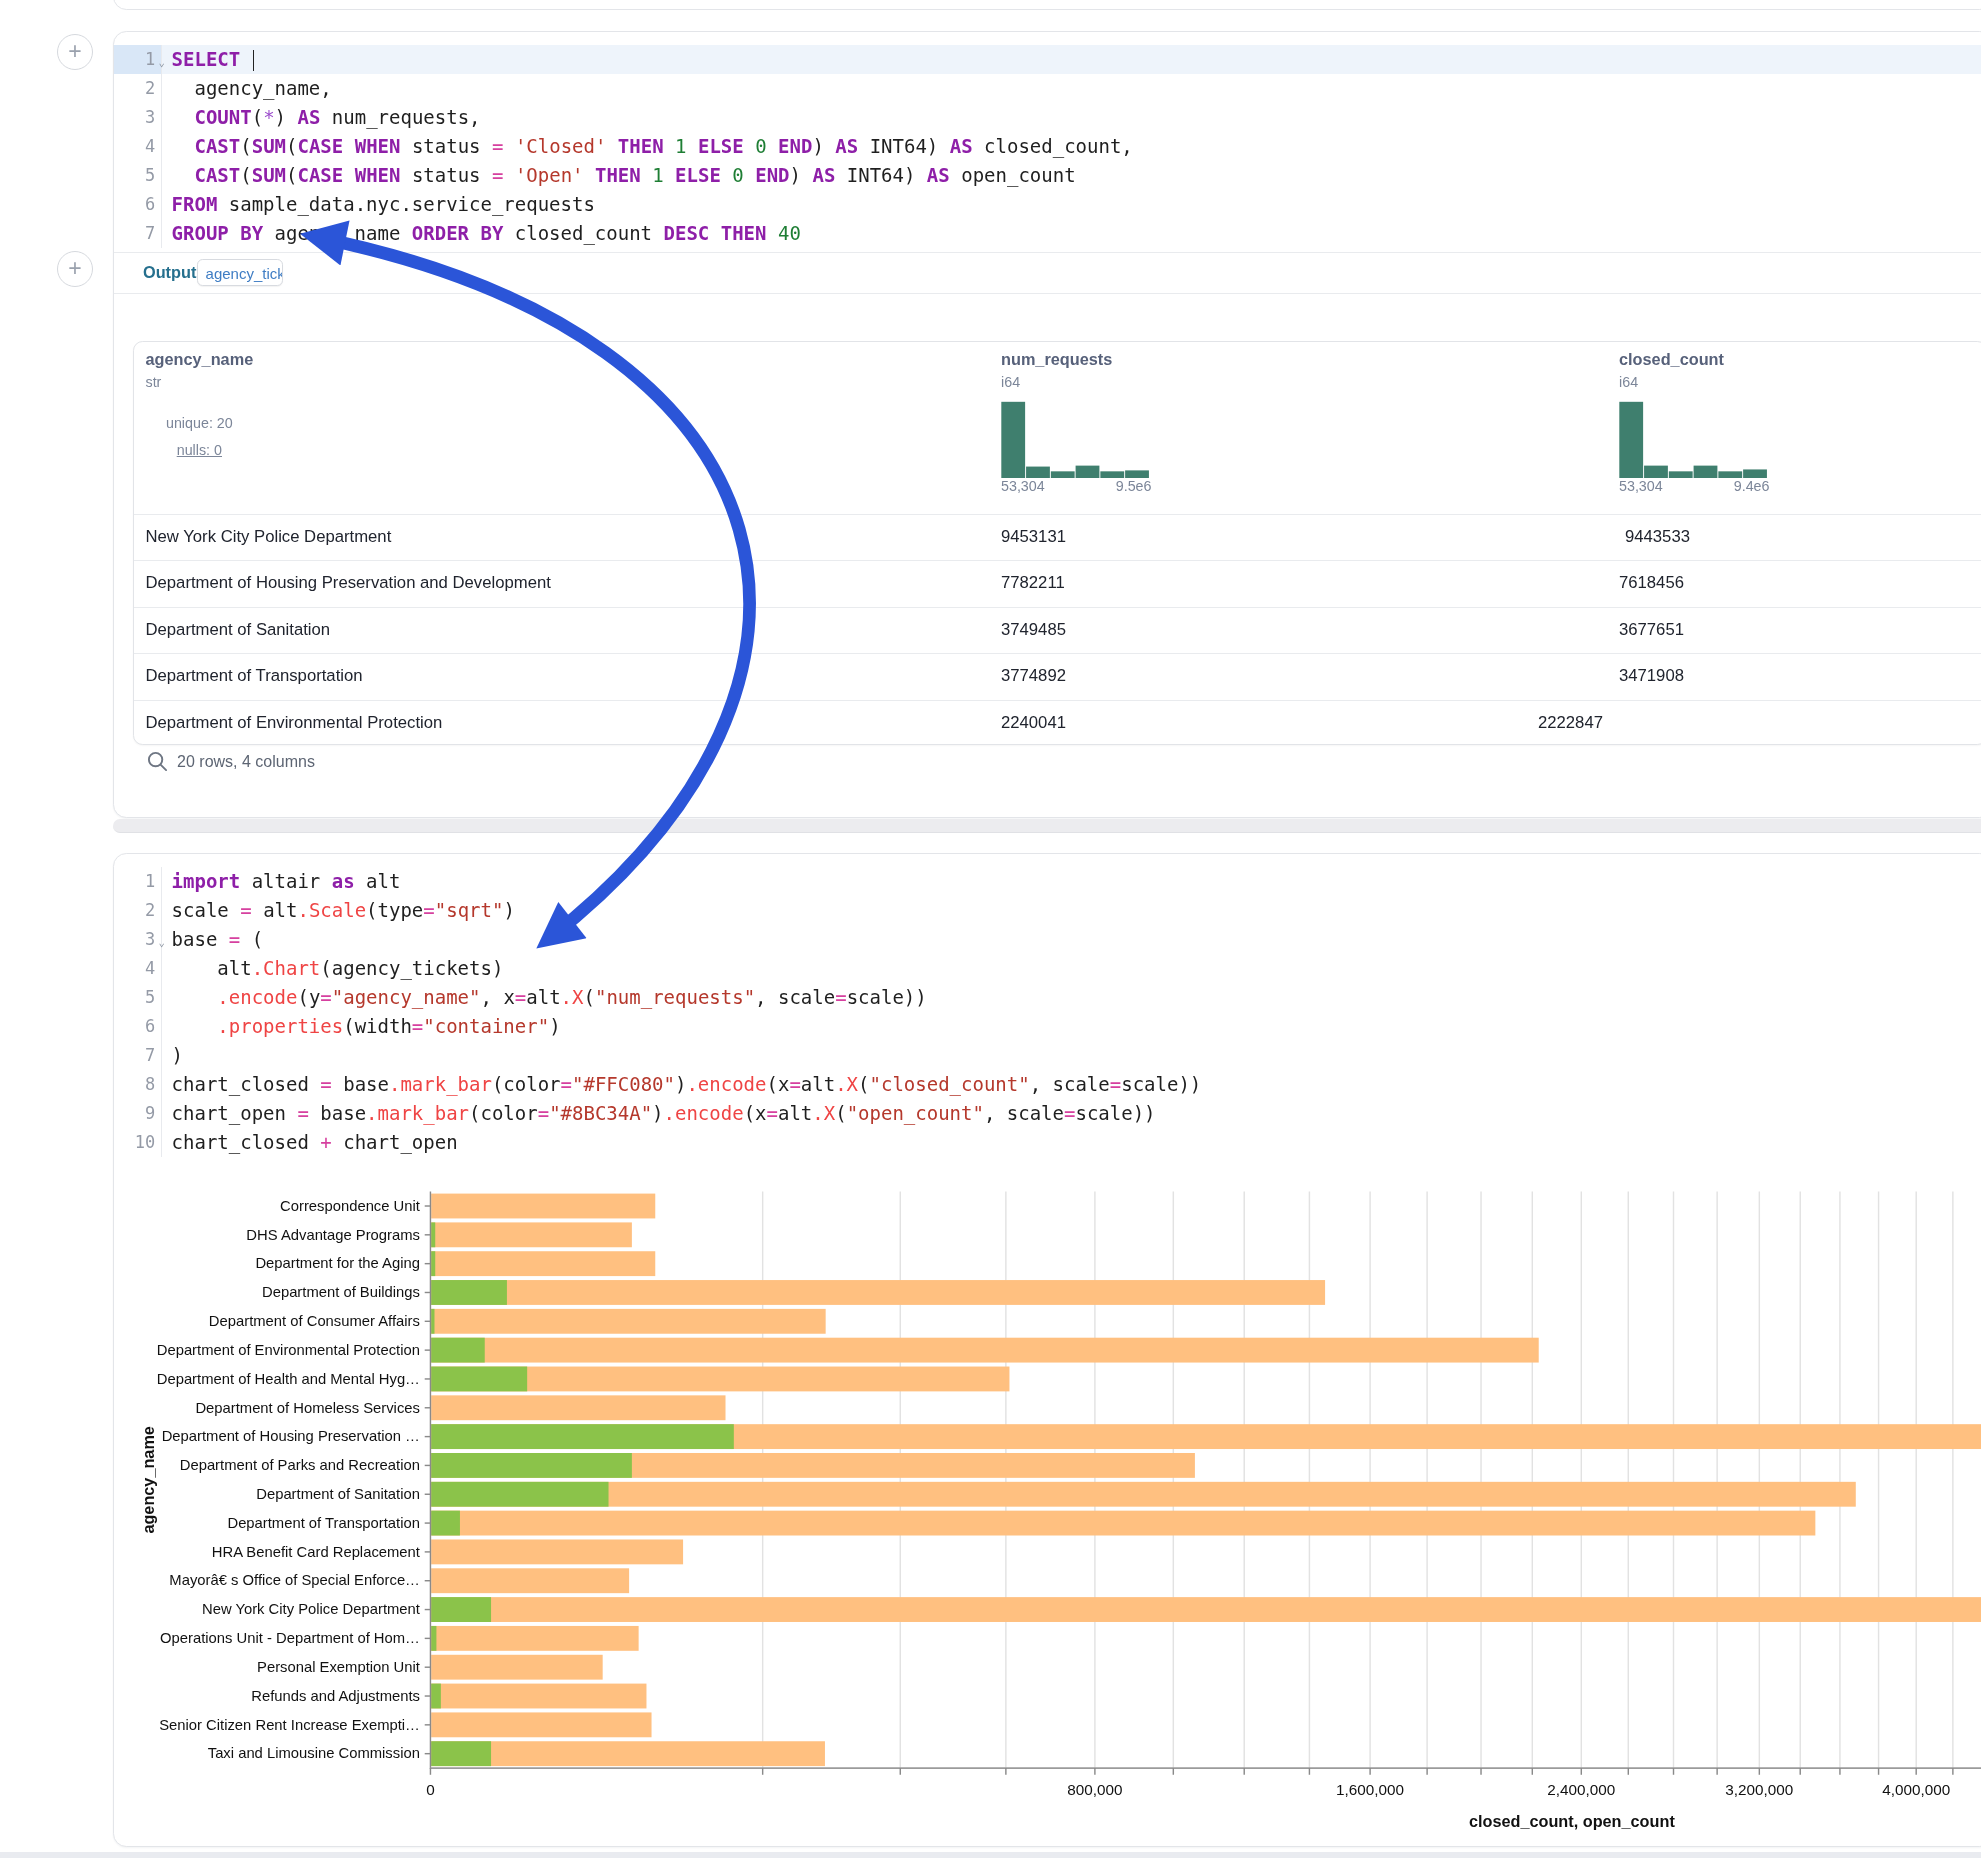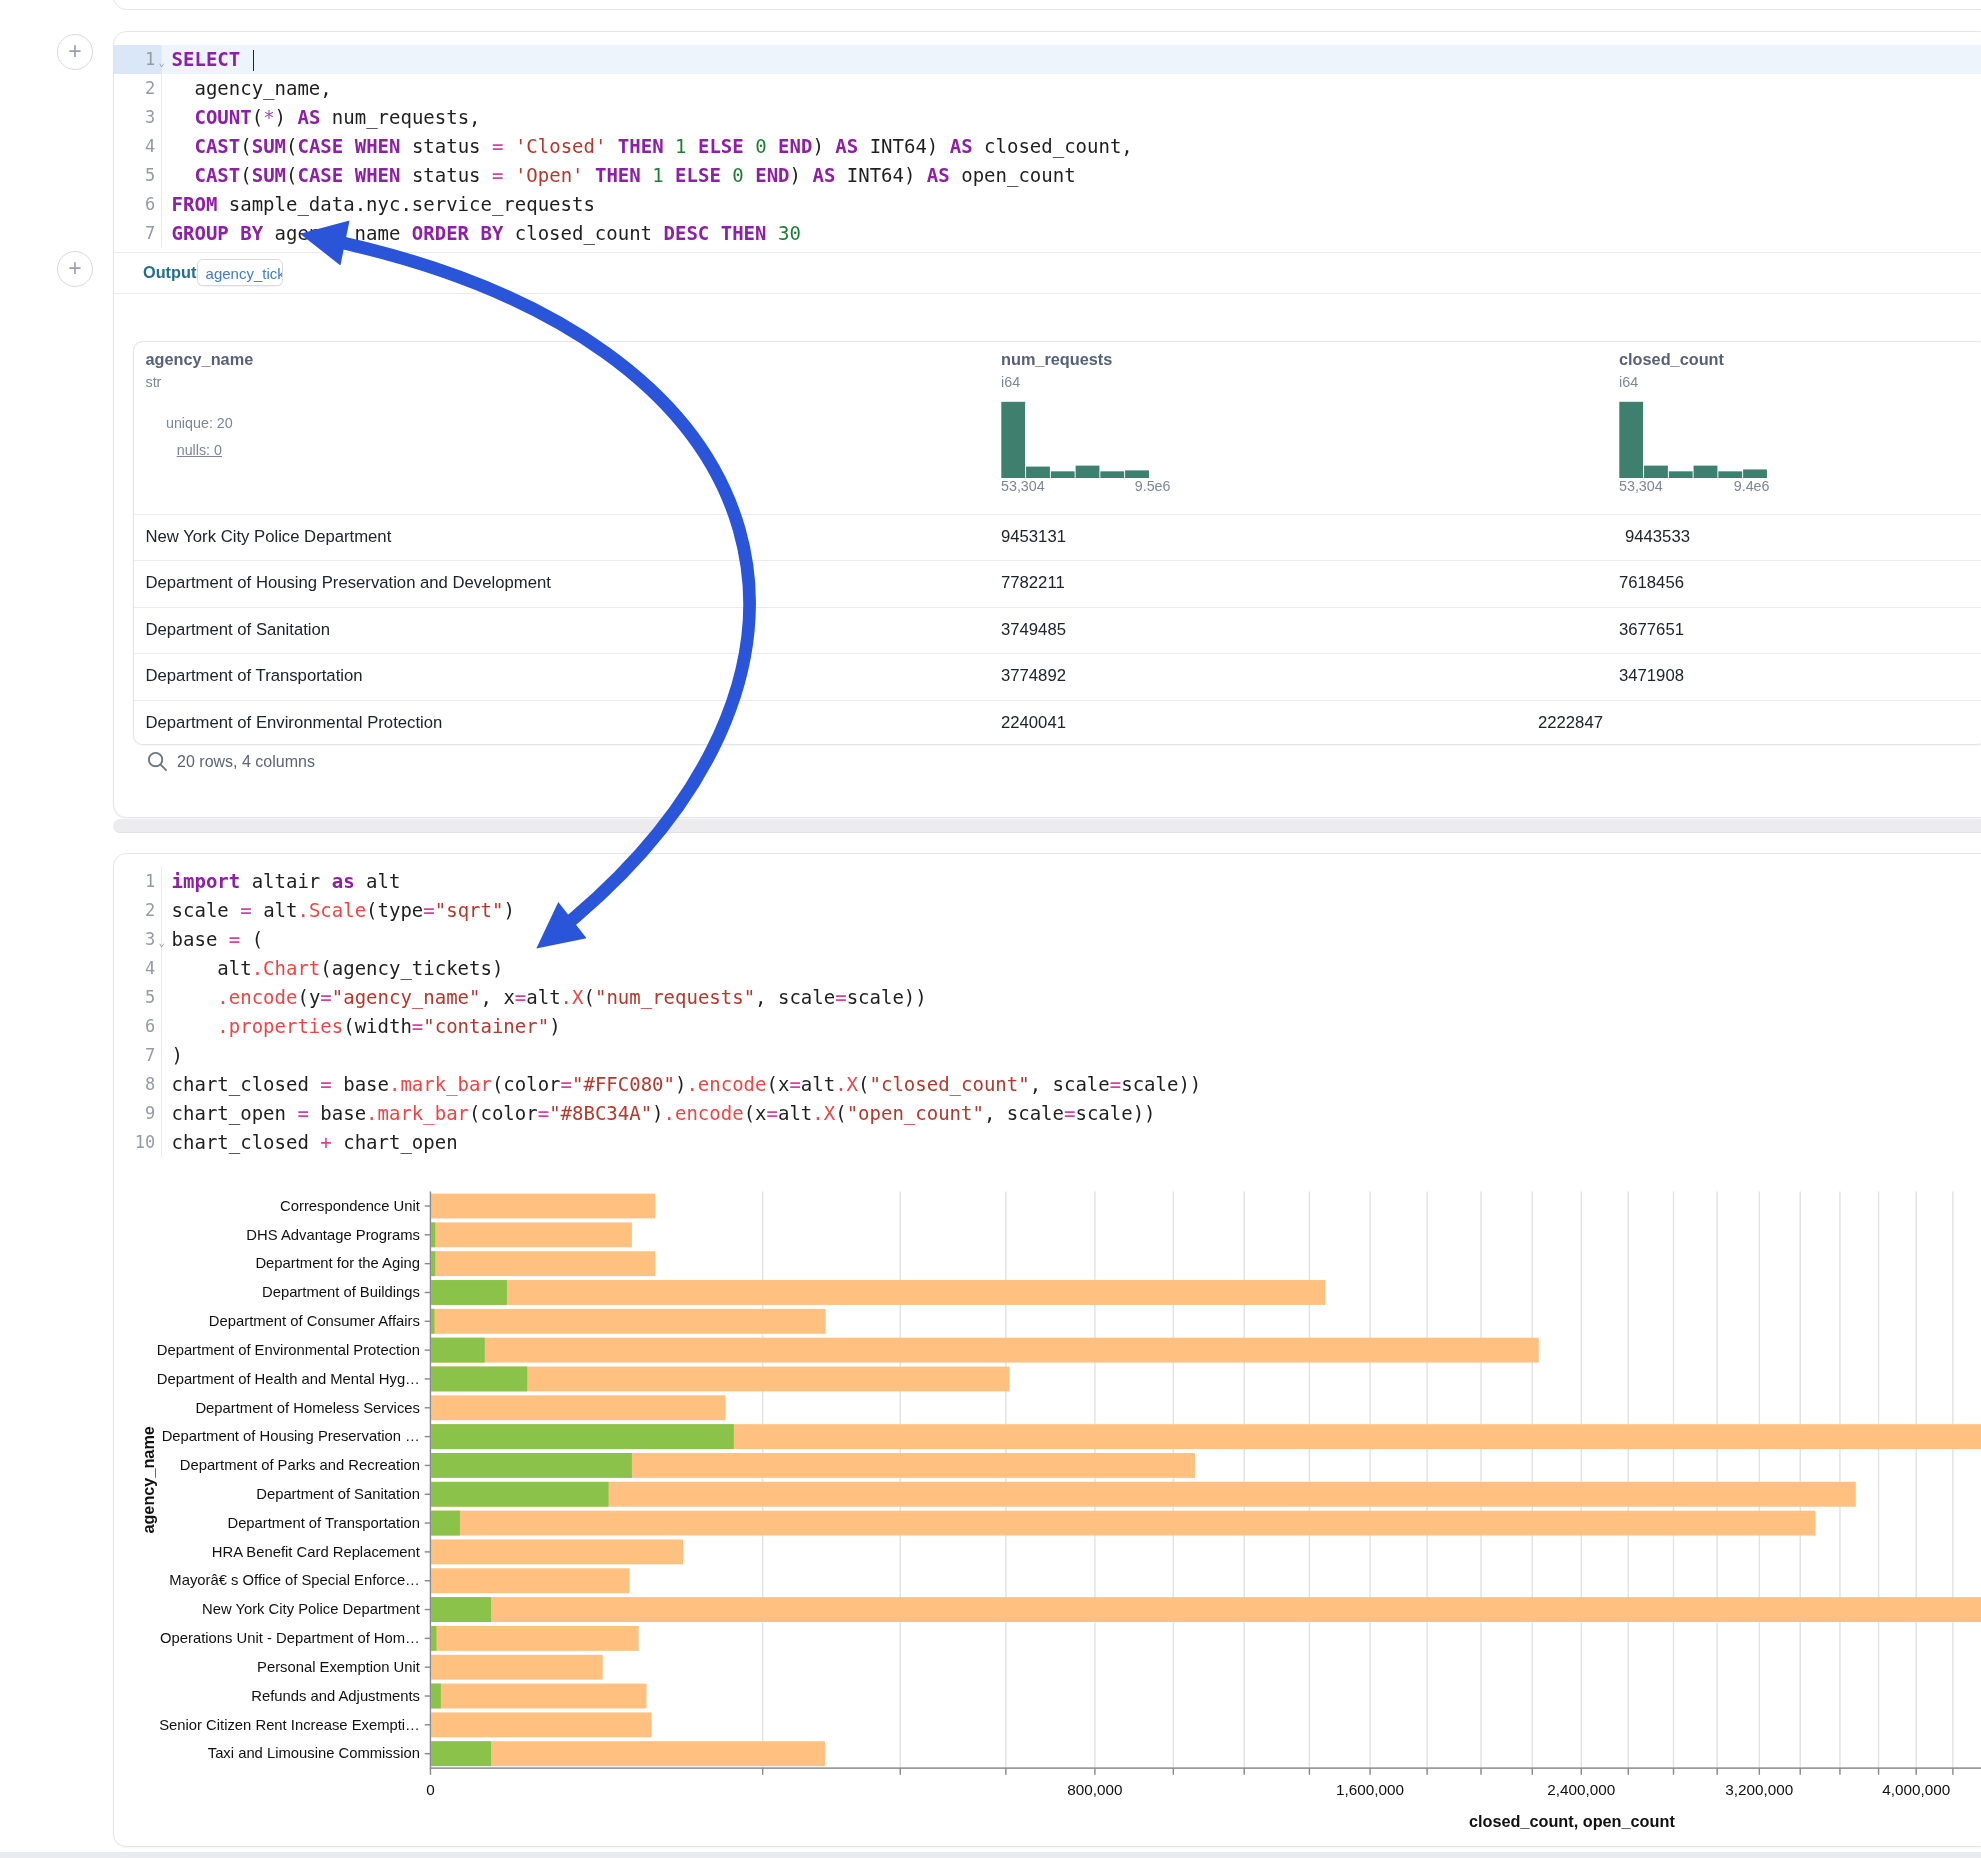--- a/index.html
+++ b/index.html
@@ -62,21 +62,21 @@
 <div class="plus-btn" style="top:251px;">+</div>
 
 <div class="cell" style="top:31px;height:785px;">
   <div class="codeblock" id="sql-code">
       <div class="cl active"><span class="ln activeln">1<span class="chev">⌄</span></span><span class="codetxt"><span class="tk-kw">SELECT</span><span class="tk-pl"> </span><span class="caret"></span></span></div>
       <div class="cl"><span class="ln">2</span><span class="codetxt"><span class="tk-pl">  agency_name,</span></span></div>
       <div class="cl"><span class="ln">3</span><span class="codetxt"><span class="tk-pl">  </span><span class="tk-kw">COUNT</span><span class="tk-pl">(</span><span class="tk-star">*</span><span class="tk-pl">) </span><span class="tk-kw">AS</span><span class="tk-pl"> num_requests,</span></span></div>
       <div class="cl"><span class="ln">4</span><span class="codetxt"><span class="tk-pl">  </span><span class="tk-kw">CAST</span><span class="tk-pl">(</span><span class="tk-kw">SUM</span><span class="tk-pl">(</span><span class="tk-kw">CASE</span><span class="tk-pl"> </span><span class="tk-kw">WHEN</span><span class="tk-pl"> status </span><span class="tk-op">=</span><span class="tk-pl"> </span><span class="tk-str">'Closed'</span><span class="tk-pl"> </span><span class="tk-kw">THEN</span><span class="tk-pl"> </span><span class="tk-num">1</span><span class="tk-pl"> </span><span class="tk-kw">ELSE</span><span class="tk-pl"> </span><span class="tk-num">0</span><span class="tk-pl"> </span><span class="tk-kw">END</span><span class="tk-pl">) </span><span class="tk-kw">AS</span><span class="tk-pl"> INT64) </span><span class="tk-kw">AS</span><span class="tk-pl"> closed_count,</span></span></div>
       <div class="cl"><span class="ln">5</span><span class="codetxt"><span class="tk-pl">  </span><span class="tk-kw">CAST</span><span class="tk-pl">(</span><span class="tk-kw">SUM</span><span class="tk-pl">(</span><span class="tk-kw">CASE</span><span class="tk-pl"> </span><span class="tk-kw">WHEN</span><span class="tk-pl"> status </span><span class="tk-op">=</span><span class="tk-pl"> </span><span class="tk-str">'Open'</span><span class="tk-pl"> </span><span class="tk-kw">THEN</span><span class="tk-pl"> </span><span class="tk-num">1</span><span class="tk-pl"> </span><span class="tk-kw">ELSE</span><span class="tk-pl"> </span><span class="tk-num">0</span><span class="tk-pl"> </span><span class="tk-kw">END</span><span class="tk-pl">) </span><span class="tk-kw">AS</span><span class="tk-pl"> INT64) </span><span class="tk-kw">AS</span><span class="tk-pl"> open_count</span></span></div>
       <div class="cl"><span class="ln">6</span><span class="codetxt"><span class="tk-kw">FROM</span><span class="tk-pl"> sample_data.nyc.service_requests</span></span></div>
-      <div class="cl"><span class="ln">7</span><span class="codetxt"><span class="tk-kw">GROUP BY</span><span class="tk-pl"> agency_name </span><span class="tk-kw">ORDER BY</span><span class="tk-pl"> closed_count </span><span class="tk-kw">DESC</span><span class="tk-pl"> </span><span class="tk-kw">THEN</span><span class="tk-pl"> </span><span class="tk-num">30</span></span></div>
+      <div class="cl"><span class="ln">7</span><span class="codetxt"><span class="tk-kw">GROUP BY</span><span class="tk-pl"> agency_name </span><span class="tk-kw">ORDER BY</span><span class="tk-pl"> closed_count </span><span class="tk-kw">DESC</span><span class="tk-pl"> </span><span class="tk-kw">THEN</span><span class="tk-pl"> </span><span class="tk-num">40</span></span></div>
     </div>
 
   <div class="outrow">
     <span class="outlabel">Output variable:</span>
     <span class="outpill">agency_tickets</span>
   </div>
 
   <div class="tablecard">
 
     <div class="abs" style="left:11.5px;top:7.6px;">
@@ -92,21 +92,21 @@
       <svg id="hist1" width="153" height="80" style="margin-top:7.6px;display:block;" viewBox="0 0 160 84">
           <rect x="0" y="4" width="25" height="80" fill="#3f7f6e"></rect>
           <rect x="26" y="72" width="25" height="12" fill="#3f7f6e"></rect>
           <rect x="52" y="77" width="25" height="7" fill="#3f7f6e"></rect>
           <rect x="78" y="71" width="25" height="13" fill="#3f7f6e"></rect>
           <rect x="104" y="77" width="25" height="7" fill="#3f7f6e"></rect>
           <rect x="130" y="76" width="25" height="8" fill="#3f7f6e"></rect>
         </svg>
       <div style="font-size:14.3px;color:#7c8699;width:201px;">
         <span>53,304</span>
-        <span style="margin-left:86px;text-align:right;">9.5e6</span>
+        <span style="margin-left:67px;text-align:right;">9.5e6</span>
       </div>
     </div>
 
     <div class="abs" style="left:1485px;top:7.6px;">
       <div class="thname">closed_count</div>
       <div class="thtype">i64</div>
       <svg id="hist2" width="153" height="80" style="margin-top:7.6px;display:block;" viewBox="0 0 160 84">
           <rect x="0" y="4" width="25" height="80" fill="#3f7f6e"></rect>
           <rect x="26" y="71" width="25" height="13" fill="#3f7f6e"></rect>
           <rect x="52" y="77" width="25" height="7" fill="#3f7f6e"></rect>

